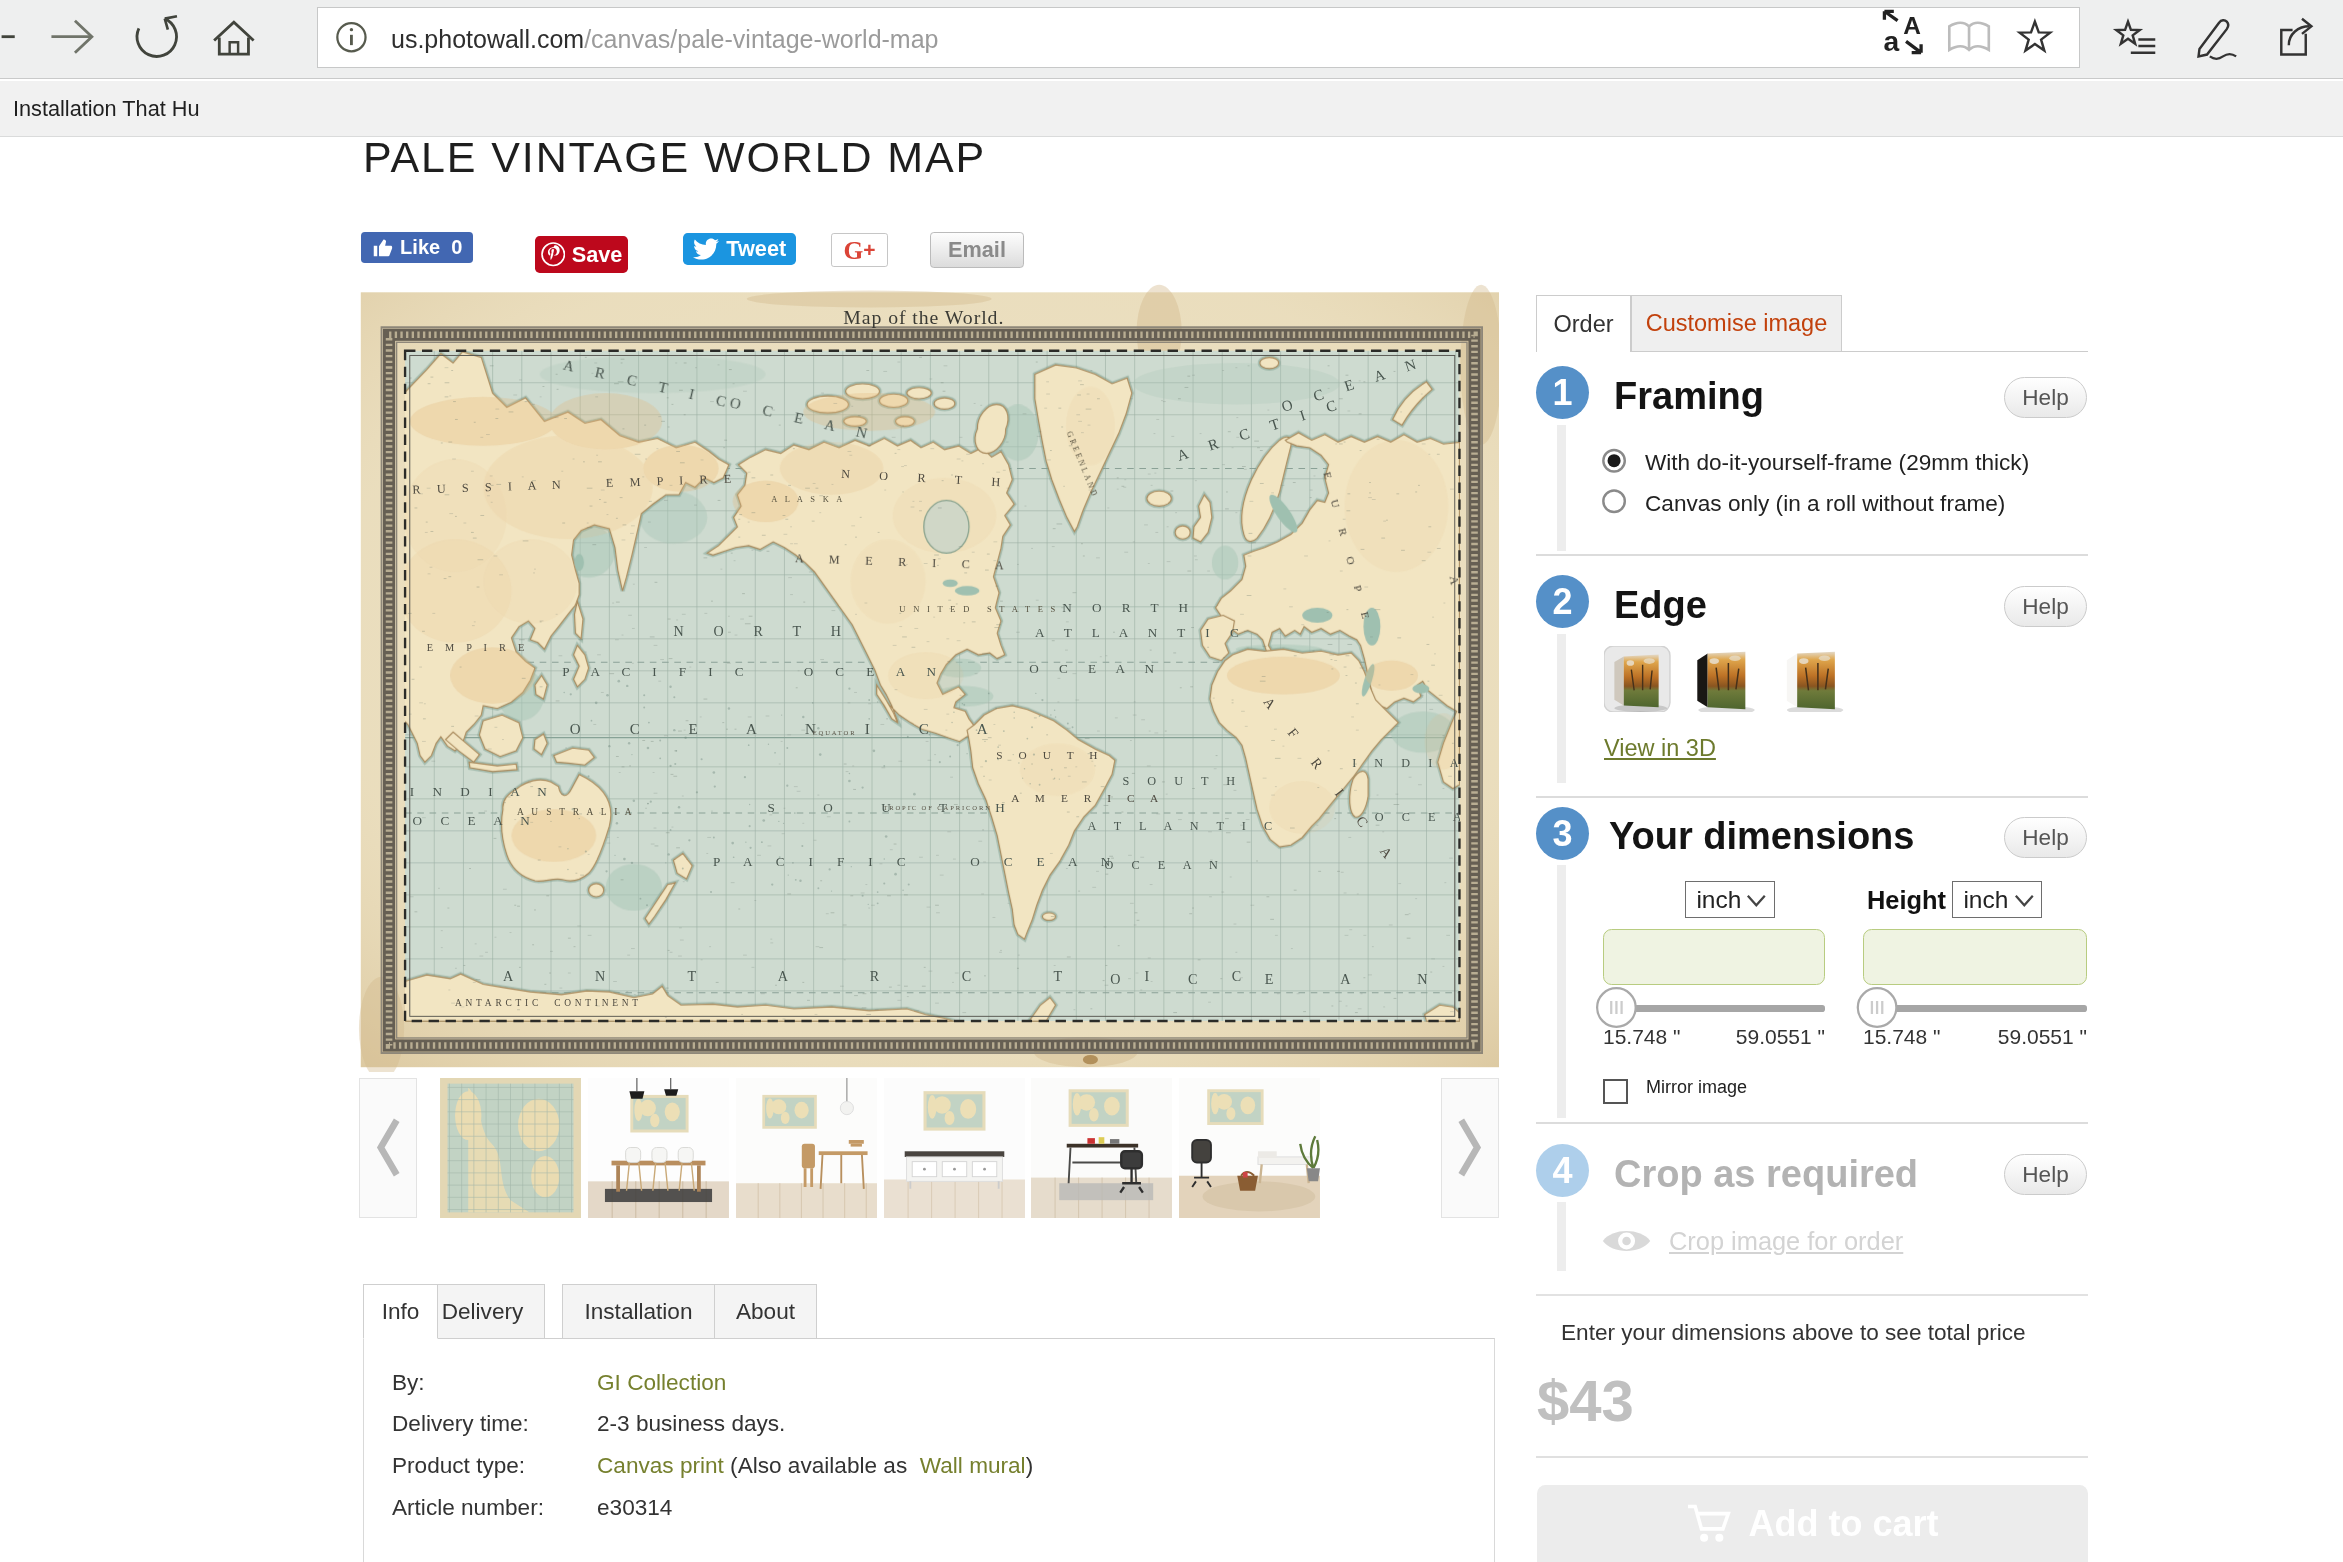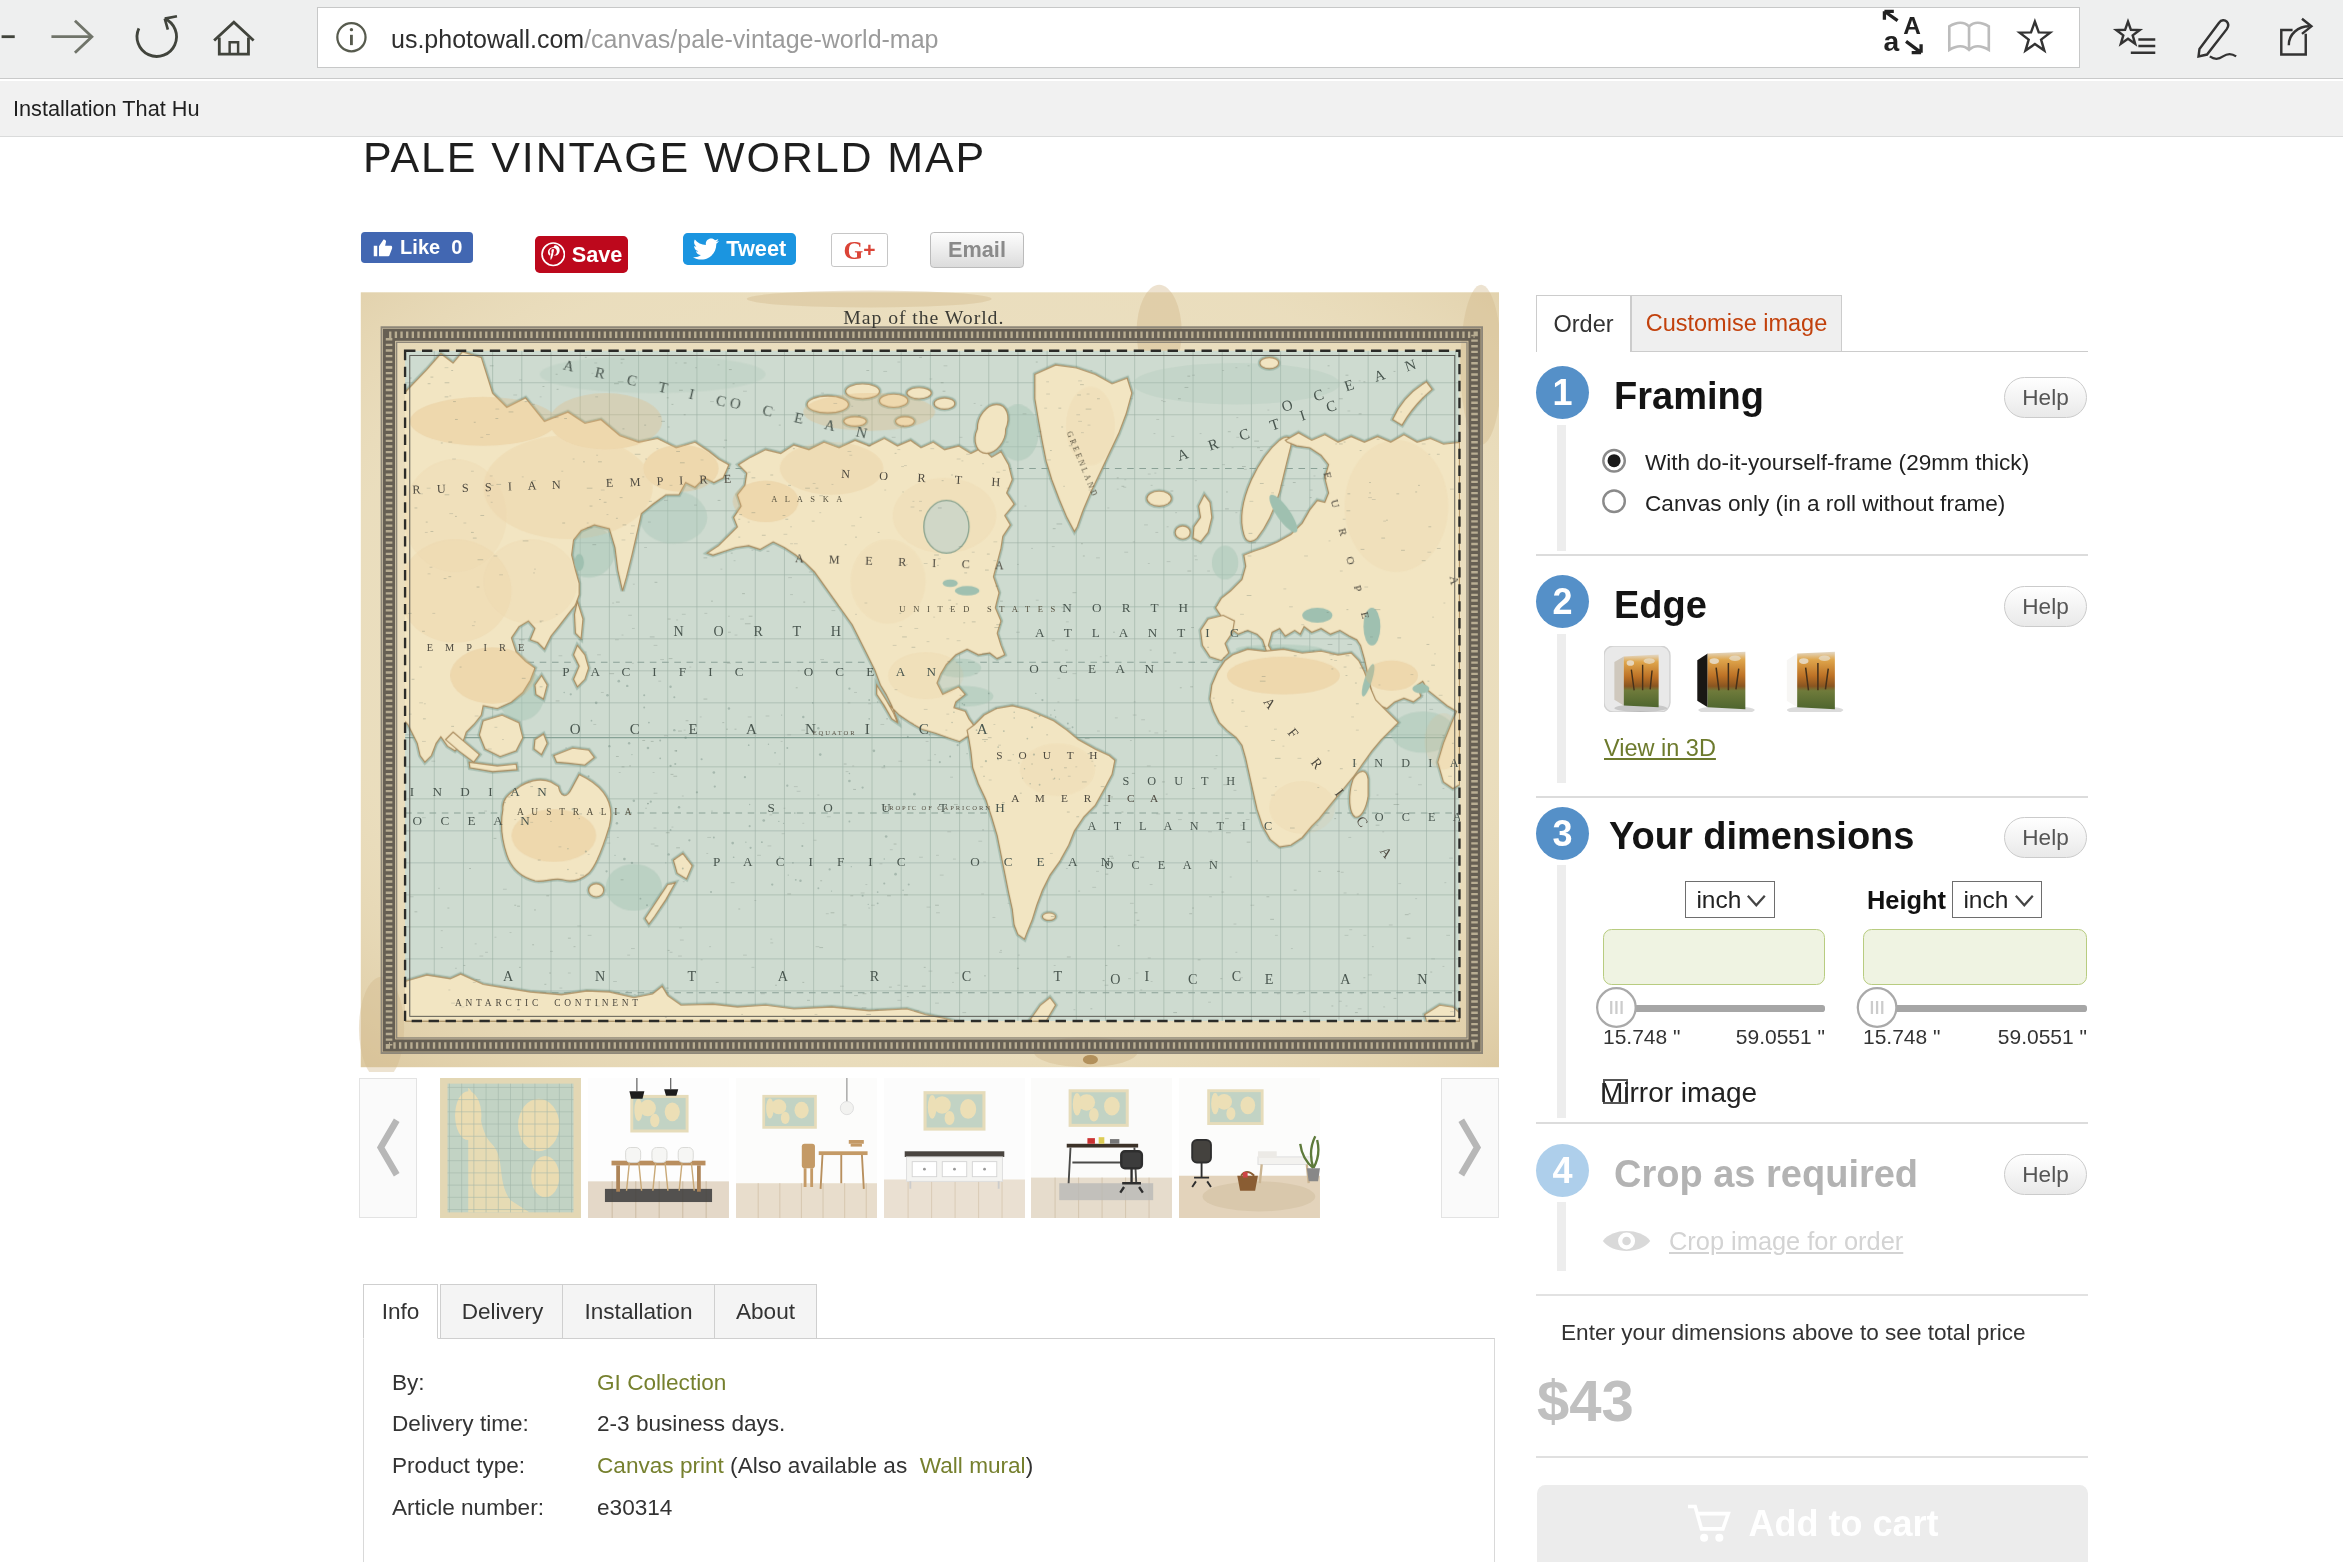--- a/index.html
+++ b/index.html
@@ -660,21 +660,21 @@
         <path d="M66 104 q6 -8 14 0" stroke="#8a5d33" stroke-width="2" fill="none"></path>
         <rect x="68" y="100" width="5" height="6" fill="#c44"></rect>
         <g stroke="#5d7a3a" stroke-width="2.5" fill="none">
           <path d="M143 96 q-6 -18 2 -34 M143 96 q-12 -10 -14 -26 M143 96 q8 -14 4 -30"></path>
         </g>
         <path d="M136 96 h14 l-2 14 h-10 Z" fill="#888"></path>
       </svg>
     </div>
 
   <div class="itab" style="left:363px;width:75px;background:#fff;border-bottom:0.9px solid #fff;z-index:2;">Info</div>
-  <div class="itab" style="left:440px;width:125px;">Delivery</div>
+  <div class="itab" style="left:420px;width:125px;">Delivery</div>
   <div class="itab" style="left:562px;width:153px;">Installation</div>
   <div class="itab" style="left:714px;width:103px;">About</div>
   <div class="abs" style="left:363px;top:1338px;width:1132px;height:224px;border-left:0.9px solid #d9d9d9;border-right:0.9px solid #d9d9d9;border-top:0.9px solid #cfcfcf;"></div>
   <div class="ilbl" style="top:1370px;">By:</div>
   <div class="ival" style="top:1370px;"><span class="olink">GI Collection</span></div>
   <div class="ilbl" style="top:1411px;">Delivery time:</div>
   <div class="ival" style="top:1411px;">2-3 business days.</div>
   <div class="ilbl" style="top:1453px;">Product type:</div>
   <div class="ival" style="top:1453px;"><span class="olink">Canvas print</span>&nbsp;(Also available as&nbsp; <span class="olink">Wall mural</span>)</div>
   <div class="ilbl" style="top:1495px;">Article number:</div>
@@ -758,21 +758,21 @@
     <circle cx="27" cy="27" r="20.5" fill="#fff" stroke="#a9a9a9" stroke-width="2.4"></circle>
     <path d="M21.5 20 V34 M27 20 V34 M32.5 20 V34" stroke="#cccccc" stroke-width="2.4"></path>
     <circle cx="304" cy="27" r="20.5" fill="#fff" stroke="#a9a9a9" stroke-width="2.4"></circle>
     <path d="M298.5 20 V34 M304 20 V34 M309.5 20 V34" stroke="#cccccc" stroke-width="2.4"></path>
   </svg>
   <div class="minmax" style="left:1603px;">15.748 "</div>
   <div class="minmax" style="left:1731px;width:94px;text-align:right;">59.0551 "</div>
   <div class="minmax" style="left:1863px;">15.748 "</div>
   <div class="minmax" style="left:1993px;width:94px;text-align:right;">59.0551 "</div>
   <div class="abs" style="left:1603px;top:1079px;width:25.4px;height:25.4px;border:2.8px solid #555;background:#fff;"></div>
-  <div class="abs" style="left:1600px;top:1077px;font-size:28px;color:#222;">Mirror image</div>
+  <div class="abs" style="left:1646px;top:1077px;font-size:18px;color:#222;">Mirror image</div>
   <div class="divider" style="top:1122px;"></div>
 
   <div class="circle" style="left:1536px;top:1144px;background:#aecfeb;">4</div>
   <div class="h2" style="left:1614px;top:1153px;color:#b3b3b3;">Crop as required</div>
   <div class="helpbtn" style="left:2004px;top:1154px;">Help</div>
   <div class="tl" style="top:1202px;height:69px;"></div>
   <svg class="abs" style="left:1601px;top:1222px;" width="53" height="38" fill="none" viewBox="0 0 56 40">
     <path d="M2 20 C12 6,42 6,52 20 C42 34,12 34,2 20 Z" fill="#d9d9d9"></path>
     <circle cx="27" cy="20" r="9" fill="#fff"></circle>
     <circle cx="27" cy="20" r="4.5" fill="#d9d9d9"></circle>

